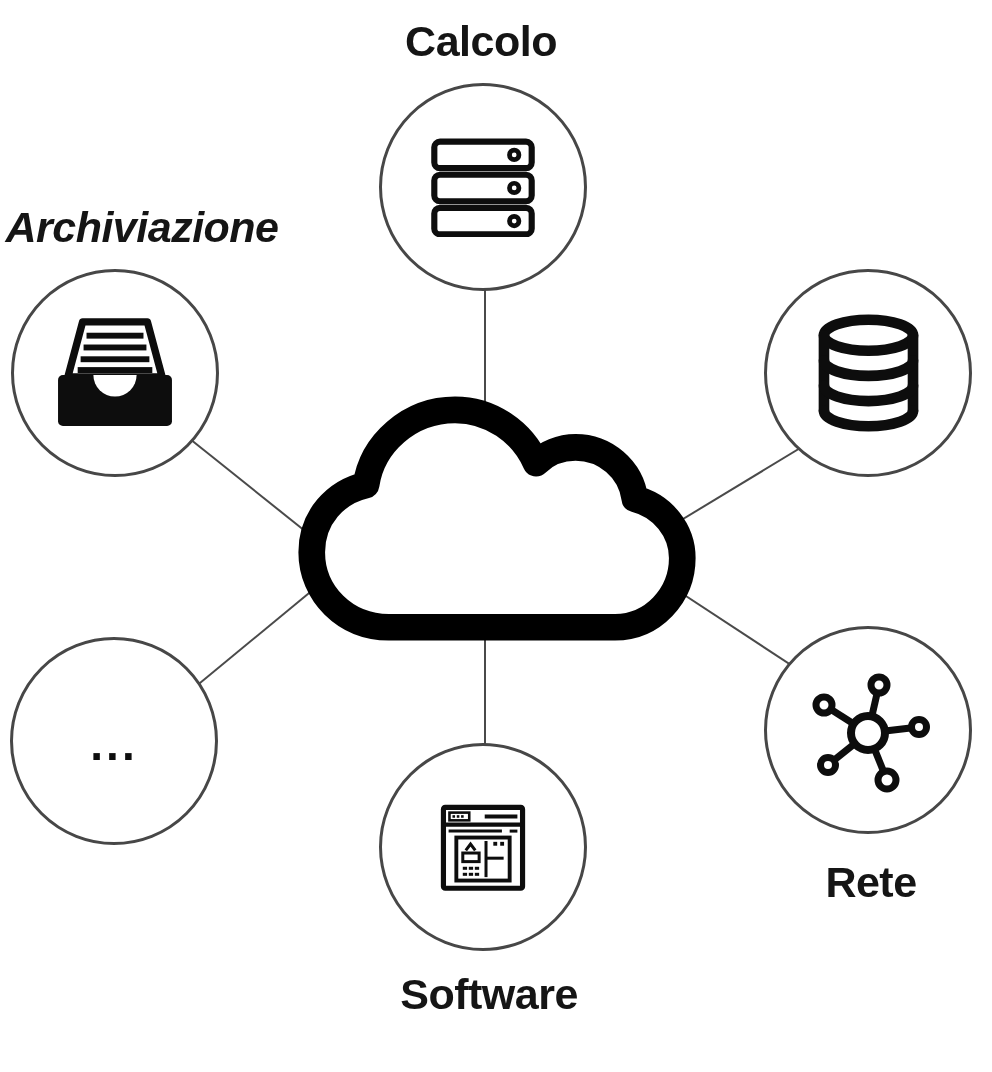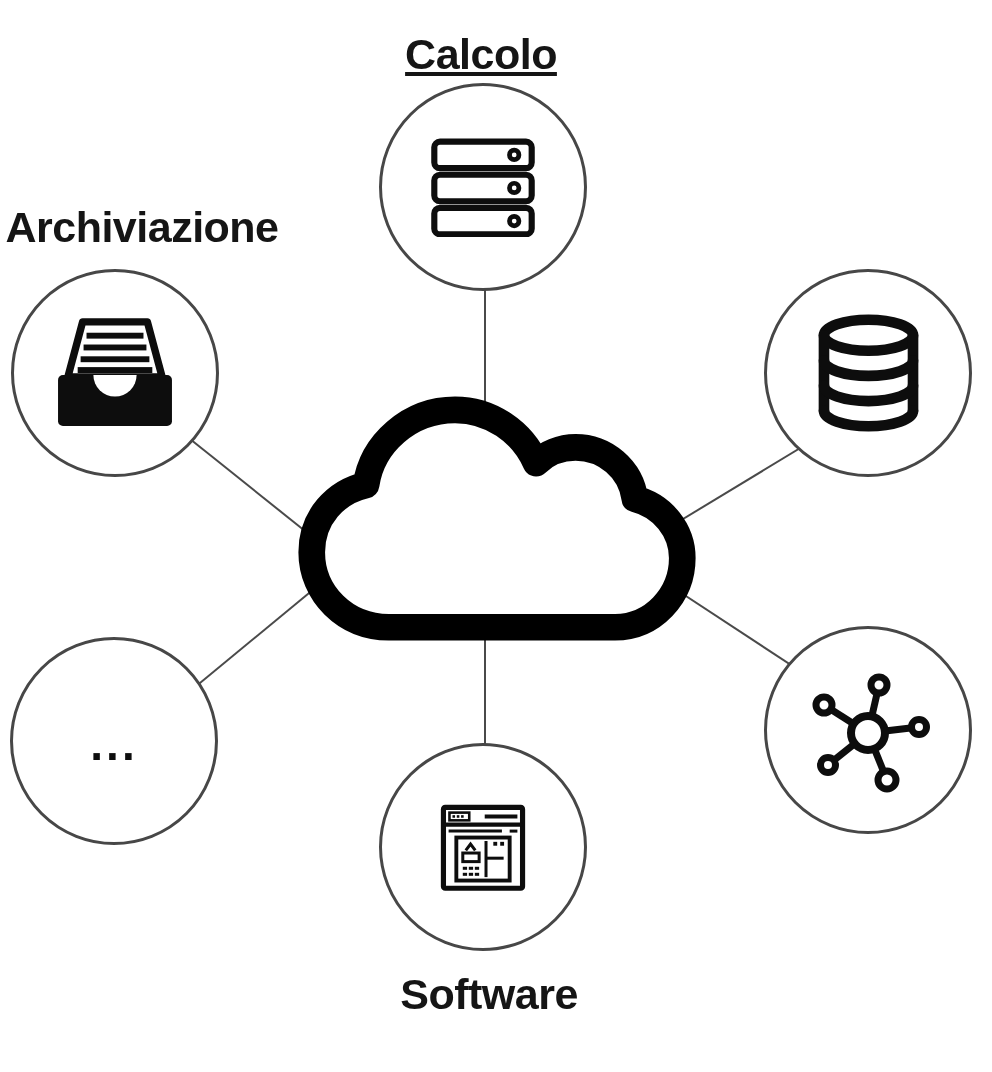--- a/index.html
+++ b/index.html
@@ -82,36 +82,36 @@
         <rect x="3.5" y="38.5" width="103" height="28" rx="6"></rect>
         <rect x="3.5" y="73.5" width="103" height="28" rx="6"></rect>
       </g>
       <g fill="#ffffff" stroke="#0d0d0d" stroke-width="5">
         <circle cx="88" cy="17.5" r="5"></circle>
         <circle cx="88" cy="52.5" r="5"></circle>
         <circle cx="88" cy="87.5" r="5"></circle>
       </g>
     </svg>
   </div>
-  <div class="node-label" style="left:481px; top:30px;text-decoration:underline;">Calcolo</div>
+  <div class="node-label" style="left:481px; top:17px;">Calcolo</div>
 
   <div class="node-circle" style="left:11px; top:269px;">
     <svg width="118" height="110" viewBox="0 0 120 112">
       <path d="M 27 4 L 93 4 L 108 60 L 12 60 Z" fill="#ffffff" stroke="#0d0d0d" stroke-width="7.5" stroke-linejoin="round"></path>
       <g fill="#0d0d0d">
         <rect x="31" y="15" width="58" height="6"></rect>
         <rect x="28" y="27" width="64" height="6"></rect>
         <rect x="25" y="39" width="70" height="6"></rect>
         <rect x="22" y="50" width="76" height="6"></rect>
       </g>
       <rect x="2" y="58" width="116" height="52" rx="5" fill="#0d0d0d"></rect>
       <path d="M 38 58 A 22 22 0 0 0 82 58 Z" fill="#ffffff"></path>
     </svg>
   </div>
-  <div class="node-label" style="left:142px; top:203px;">Archiviazione</div>
+  <div class="node-label" style="left:142px; top:203px;font-style:italic;">Archiviazione</div>
 
   <div class="node-circle" style="left:764px; top:269px;">
     <svg width="107" height="120" viewBox="0 0 110 124">
       <g fill="none" stroke="#0d0d0d" stroke-width="11" stroke-linecap="round">
         <ellipse cx="55" cy="23" rx="46" ry="16"></ellipse>
         <path d="M 9 23 V 101"></path>
         <path d="M 101 23 V 101"></path>
         <path d="M 9 49 A 46 16 0 0 0 101 49"></path>
         <path d="M 9 75 A 46 16 0 0 0 101 75"></path>
         <path d="M 9 101 A 46 16 0 0 0 101 101"></path>
@@ -135,20 +135,21 @@
       <circle cx="62" cy="65" r="17" fill="#ffffff" stroke="#0d0d0d" stroke-width="8"></circle>
       <g fill="#ffffff" stroke="#0d0d0d" stroke-width="7">
         <circle cx="73" cy="17" r="8"></circle>
         <circle cx="18" cy="37" r="8"></circle>
         <circle cx="113" cy="59" r="7.5"></circle>
         <circle cx="22" cy="97" r="7.5"></circle>
         <circle cx="81" cy="112" r="9"></circle>
       </g>
     </svg>
   </div>
+  <div class="node-label" style="left:871px; top:858px;">Rete</div>
 
   <div class="node-circle" style="left:379px; top:743px;">
     <svg width="86" height="96" viewBox="0 0 100 110">
       <rect x="4" y="9" width="92" height="94" rx="2" fill="none" stroke="#0d0d0d" stroke-width="6"></rect>
       <line x1="4" y1="29" x2="96" y2="29" stroke="#0d0d0d" stroke-width="5"></line>
       <rect x="11" y="15" width="23" height="9" fill="none" stroke="#0d0d0d" stroke-width="3"></rect>
       <g fill="#0d0d0d">
         <rect x="14.5" y="18" width="3" height="3"></rect>
         <rect x="19.5" y="18" width="3" height="3"></rect>
         <rect x="24.5" y="18" width="3" height="3"></rect>

